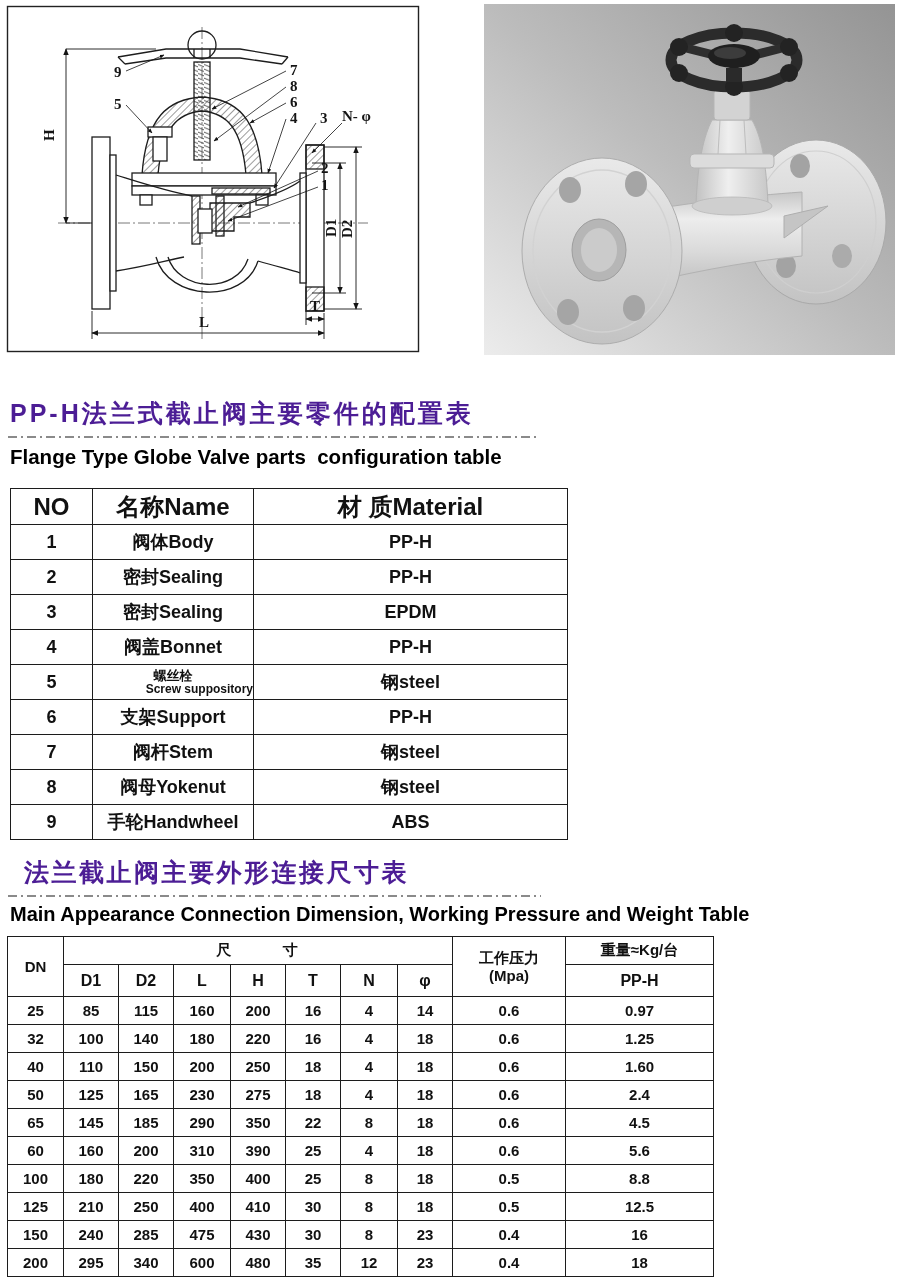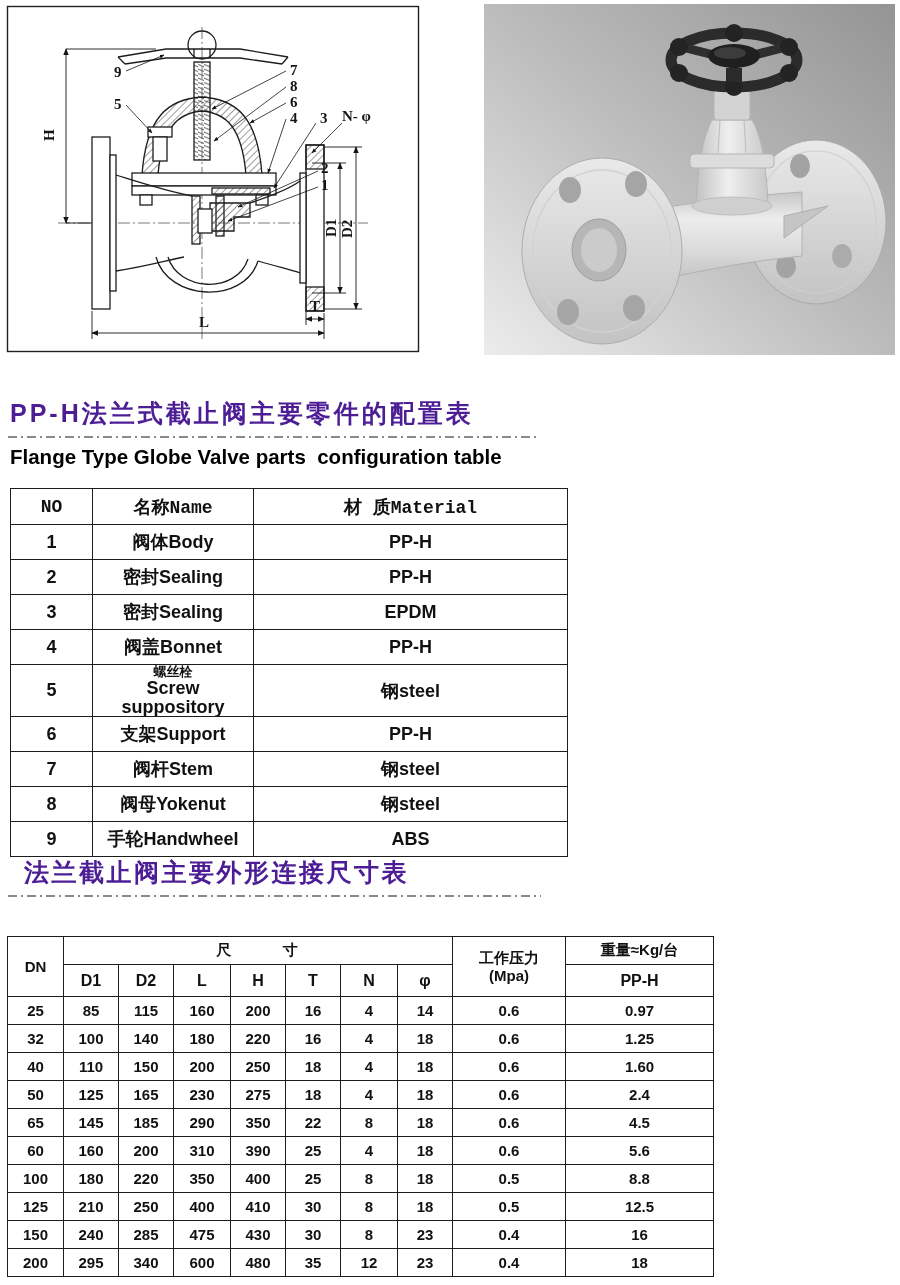--- a/index.html
+++ b/index.html
@@ -14,25 +14,25 @@
   #t1en{left:10px;top:445px;font-size:20.5px;}
   #t2cn{left:24px;top:856px;font-size:25px;letter-spacing:2.5px;}
   #t2en{left:10px;top:903px;font-size:20px;}
   .dashline{position:absolute;height:2px;
      background:repeating-linear-gradient(90deg,#8a8a8a 0 9px,transparent 9px 13px,#8a8a8a 13px 15px,transparent 15px 19px);}
   #dash1{left:8px;top:436px;width:529px;}
   #dash2{left:8px;top:895px;width:533px;}
   table{border-collapse:collapse;table-layout:fixed;font-weight:bold;color:#111;}
   td,th{border:1.5px solid #1c1c1c;text-align:center;vertical-align:middle;padding:0;overflow:hidden;}
   .parts{position:absolute;left:10px;top:488px;width:557px;}
-  .parts th{height:35px;font-size:18px;font-weight:bold;font-family:Liberation Mono, monospace;}
+  .parts th{height:35px;font-size:24px;font-weight:bold;}
   .parts td{height:34px;font-size:18px;}
   .two-line div{line-height:1.05;}
   .two-line .cn{font-size:13px;}
-  .two-line .en{font-size:18px;}
+  .two-line .en{font-size:12px;text-align:right;}
   .dims{position:absolute;left:7px;top:936px;width:706px;}
   .dims td,.dims th{font-size:15px;height:27px;}
   .dims .hrow1 th{height:27px;}
   .dims .hrow2 th{height:31px;font-size:16px;}
   .size-head{font-size:17px;white-space:pre;letter-spacing:2px;}
   .press-head{font-size:14.5px;line-height:1.2;}
   .weight-head{font-size:15.5px;}
   .dn-head{font-size:17px;}
   svg text{font-family:"Liberation Serif",serif;font-weight:bold;fill:#141414;}
   .lbl{font-size:15px;}
@@ -298,20 +298,21 @@
     <tr>
       <td>9</td>
       <td>手轮Handwheel</td>
       <td>ABS</td>
     </tr>
   </tbody>
     </table>
 
   <h1 id="t2cn" class="title-cn">法兰截止阀主要外形连接尺寸表</h1>
   <div id="dash2" class="dashline"></div>
+  <h2 id="t2en" class="title-en">Main Appearance Connection Dimension, Working Pressure and Weight Table</h2>
 
   <table class="dims">
     <colgroup>
       <col style="width:56px">
         <col style="width:55px">
         <col style="width:55px">
         <col style="width:57px">
       <col style="width:55px">
         <col style="width:55px">
         <col style="width:57px">

